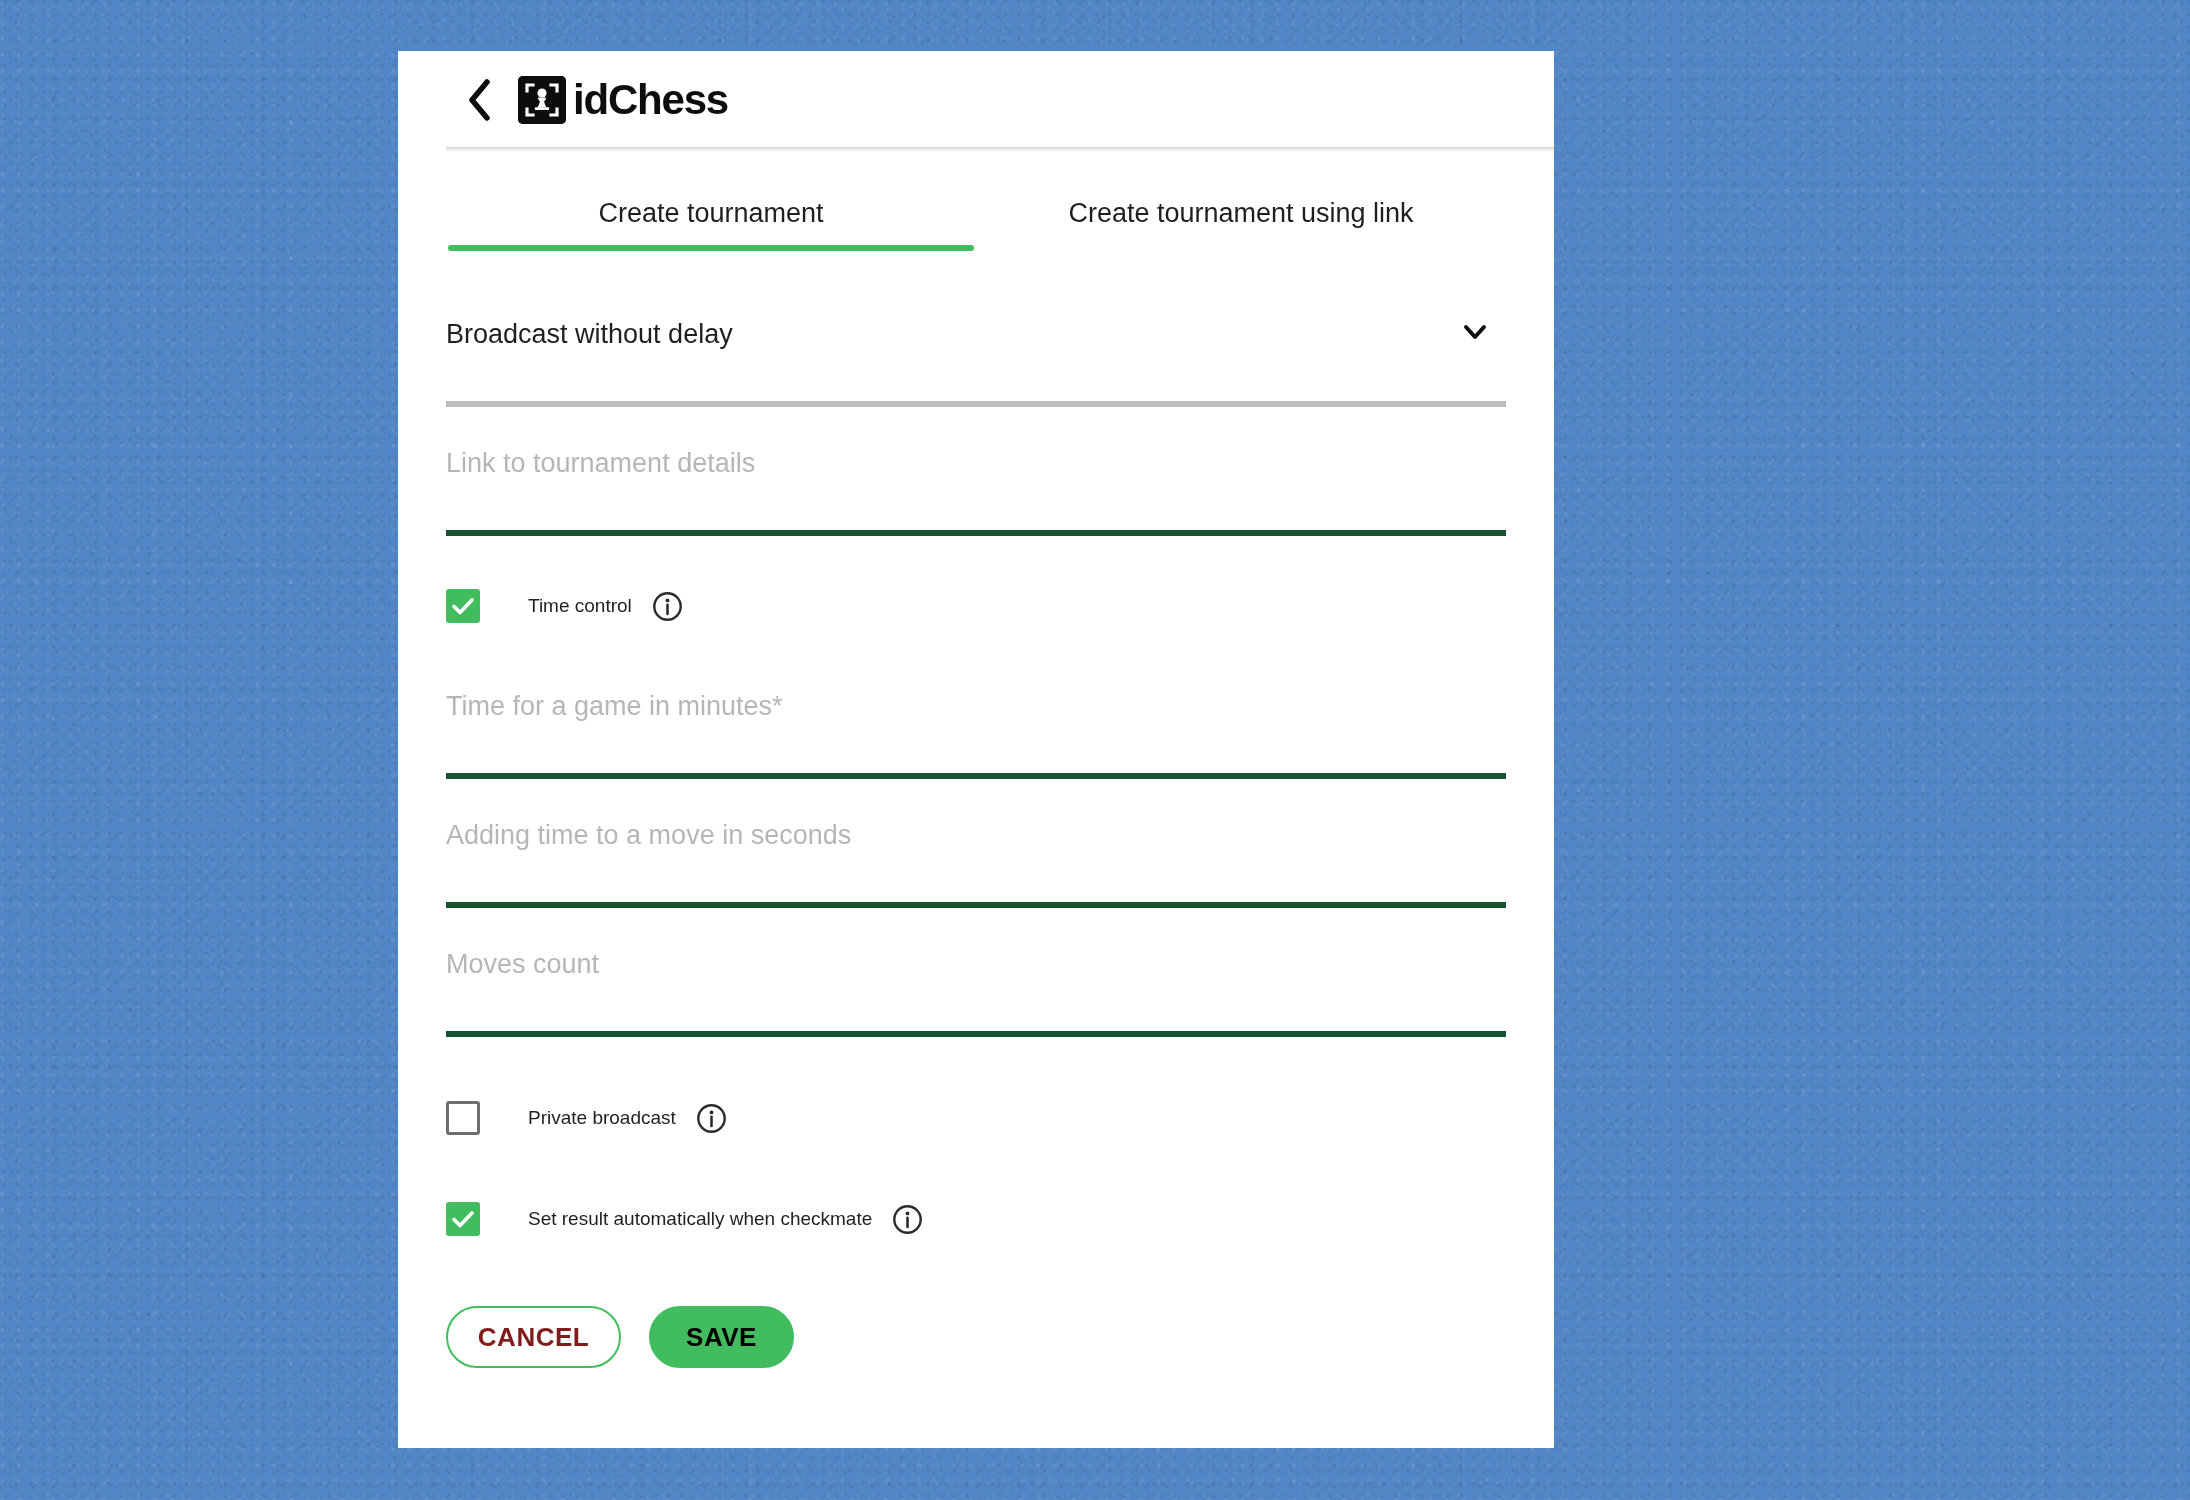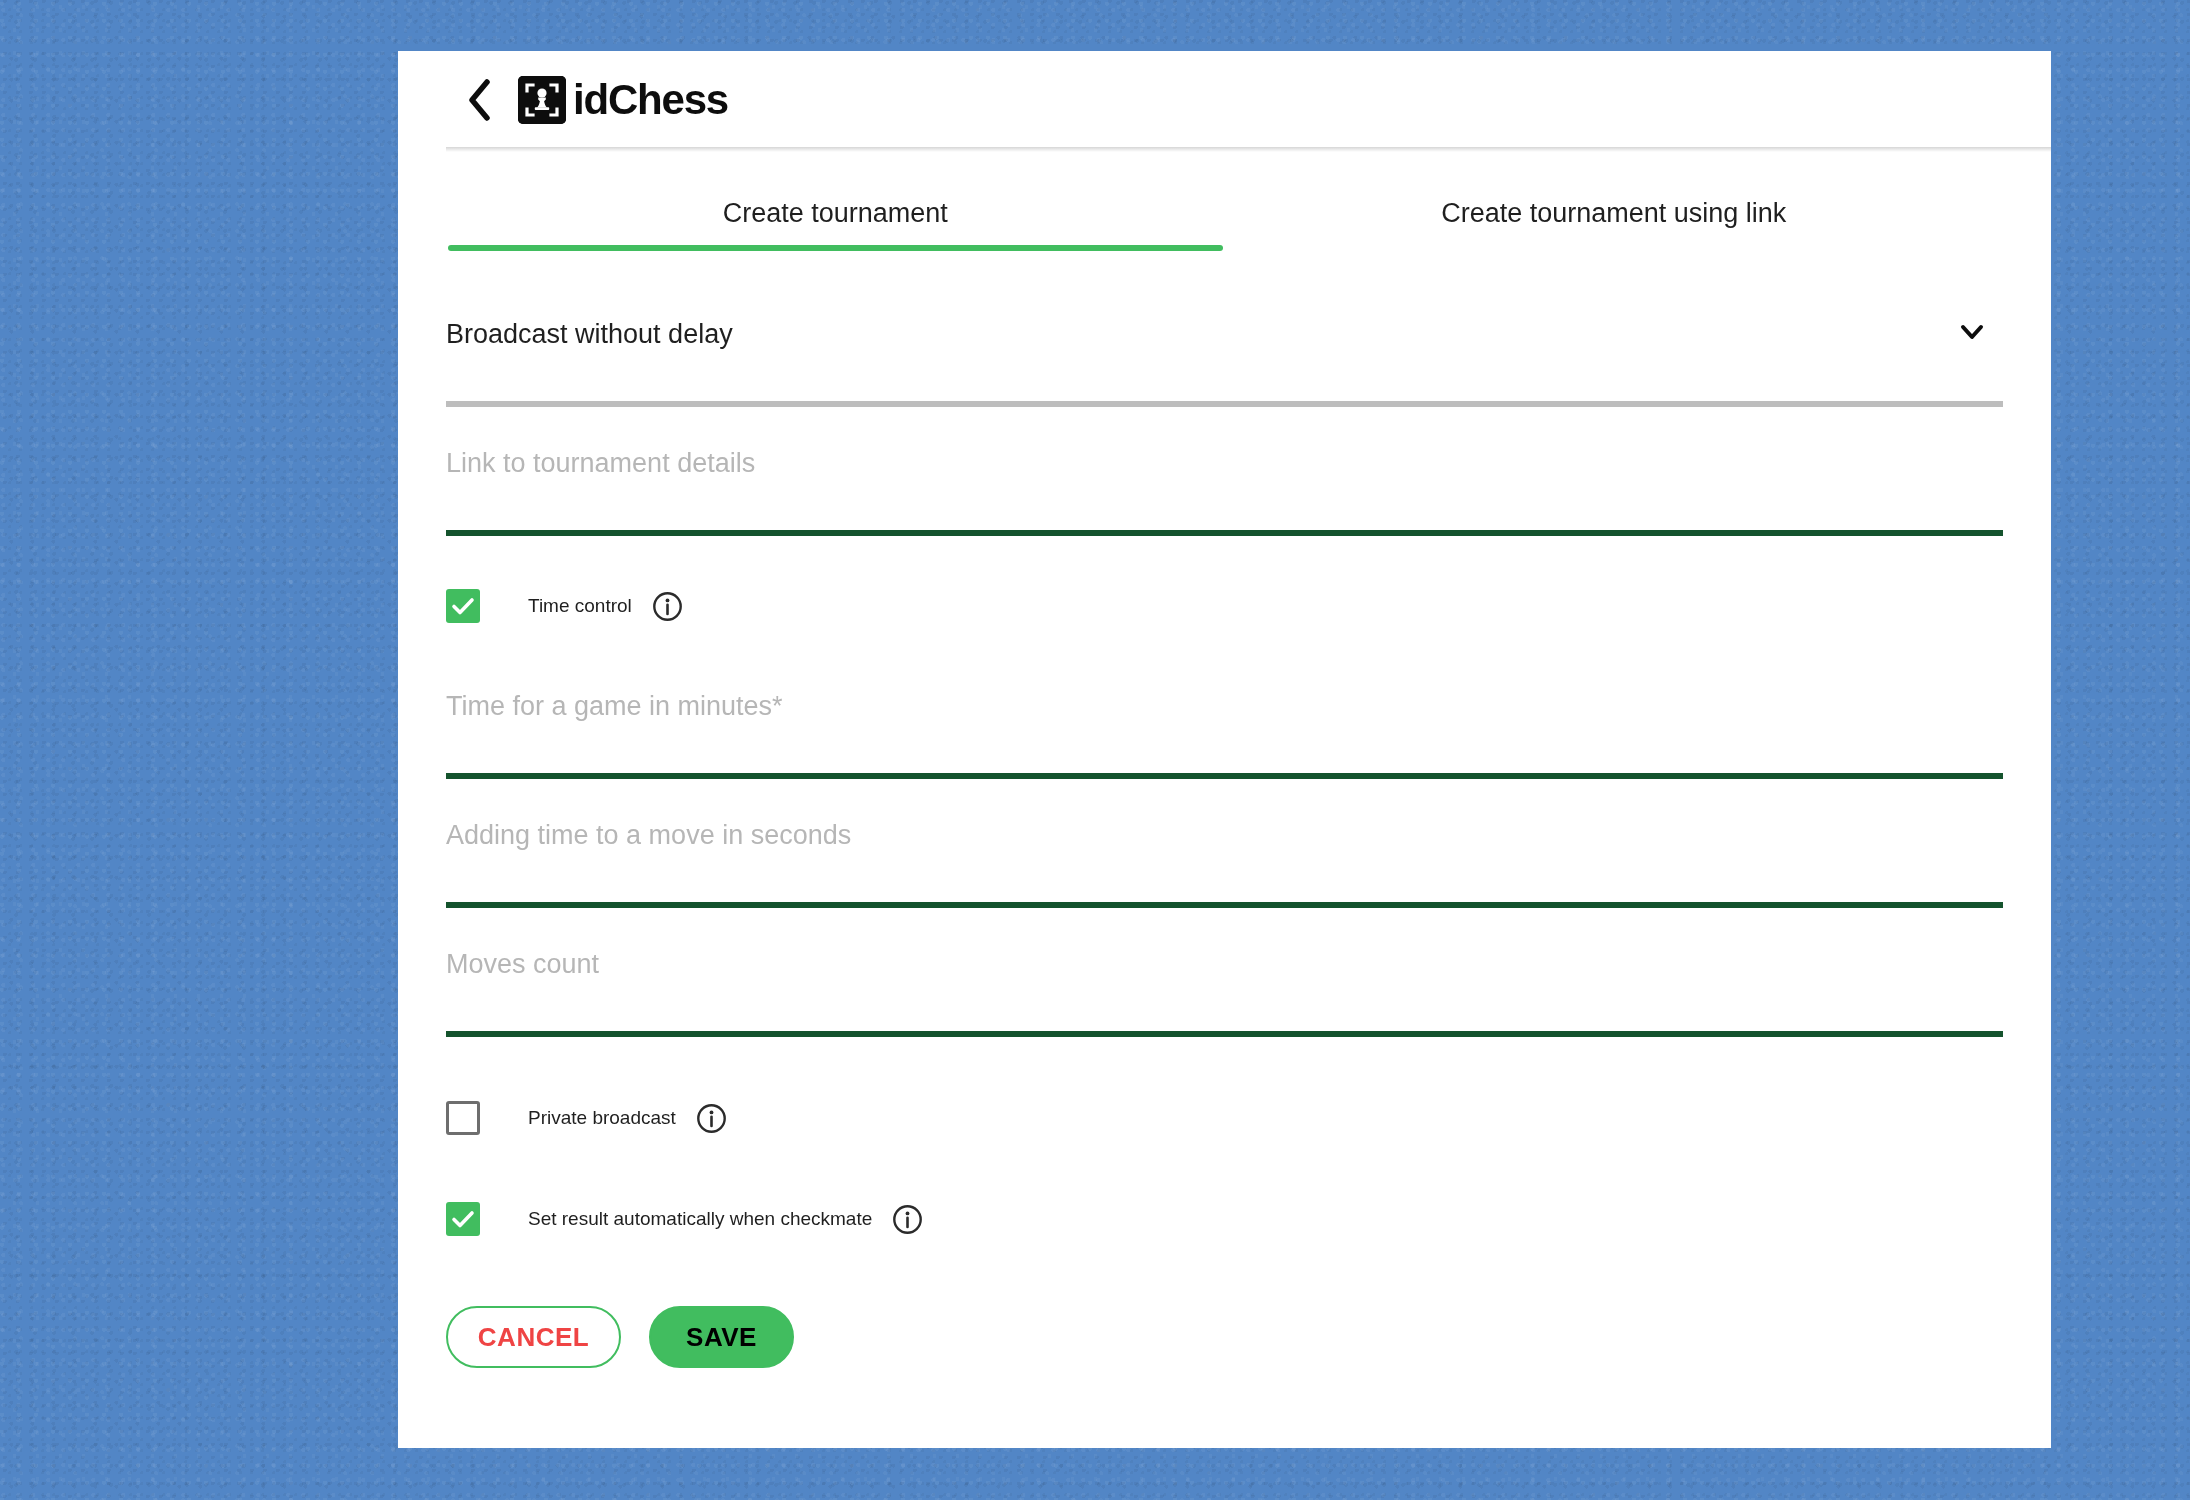--- a/index.html
+++ b/index.html
@@ -31,21 +31,21 @@
       radial-gradient(circle at 78% 56%, rgba(255,255,255,0.04) 0 2px, transparent 2px),
       radial-gradient(circle at 92% 88%, rgba(0,0,0,0.04) 0 2px, transparent 2px);
     background-size: 17px 17px, 13px 13px, 23px 23px, 19px 19px, 15px 15px, 21px 21px, 27px 27px, 11px 11px;
   }
 
   
   #card {
     position: absolute;
     left: 398px;
     top: 51px;
-    width: 1653px;
+    width: 1156px;
     height: 1397px;
     background: #ffffff;
   }
 
   
   .app-header {
     position: relative;
     height: 97px;
     display: flex;
     align-items: center;
@@ -207,21 +207,21 @@
     font-family: inherit;
     display: flex;
     align-items: center;
     justify-content: center;
   }
   .btn-cancel {
     min-width: 175px;
     padding: 0 28px;
     background: #ffffff;
     border: 2px solid #41bd5f;
-    color: #ef4444;
+    color: #7f1d1d;
   }
   .btn-save {
     min-width: 145px;
     padding: 0 30px;
     background: #41bd5f;
     border: 2px solid #41bd5f;
     color: #000000;
   }
 </style>
 </head>

